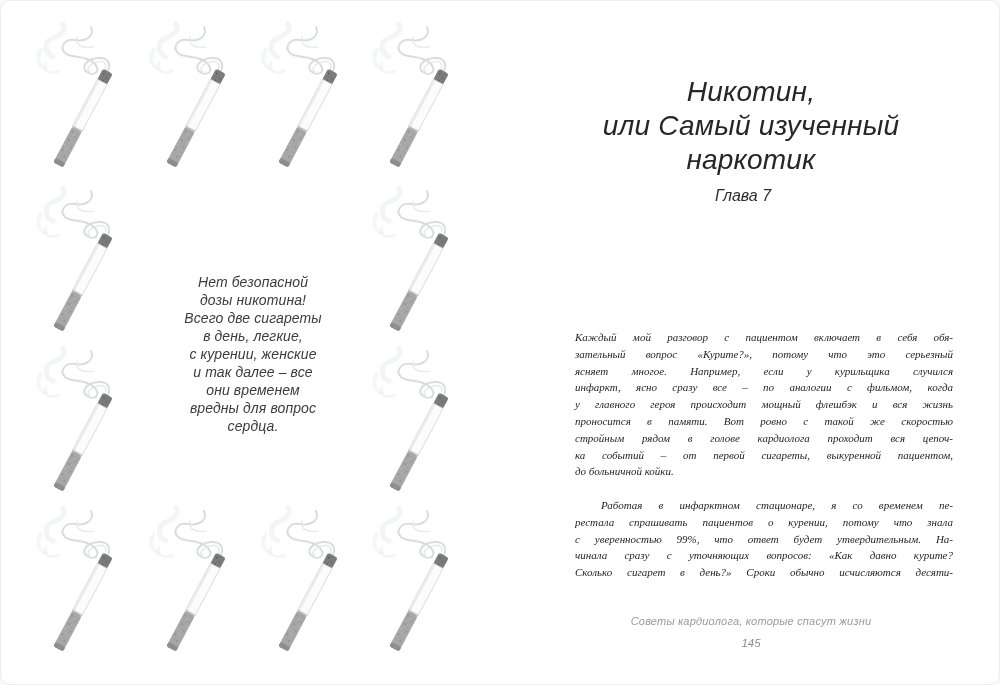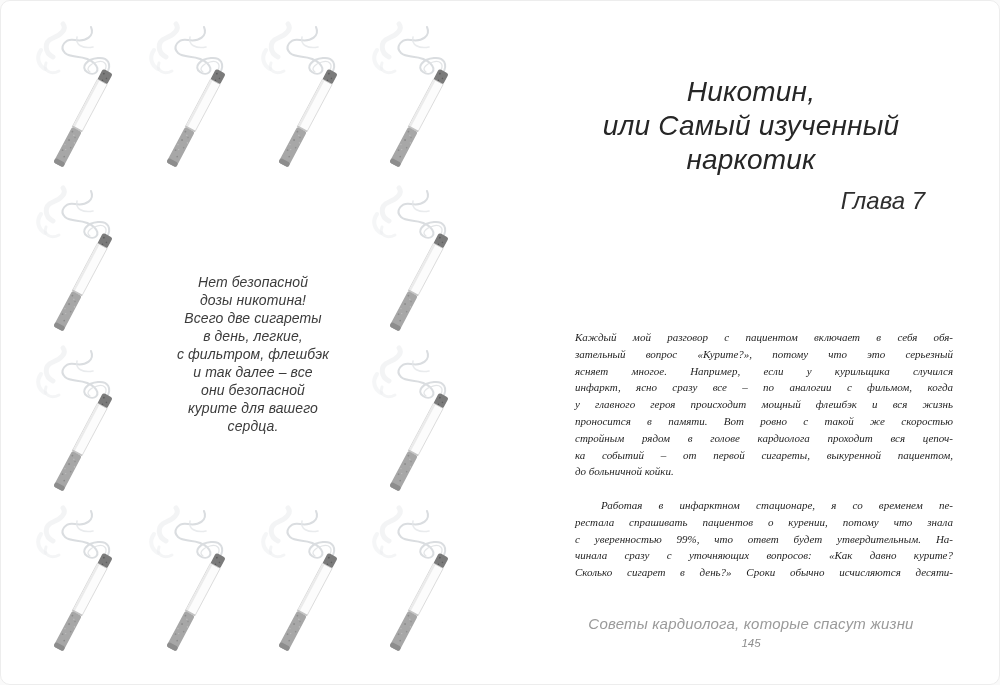--- a/index.html
+++ b/index.html
@@ -25,40 +25,40 @@
   }
   .callout-line { white-space:nowrap; }
 
   
   .chapter-title {
     position:absolute; left:60px; top:74px; width:380px;
     text-align:center; color:#262626;
     font-size:28px; line-height:34px; font-weight:500; letter-spacing:.2px;
   }
   .chapter-label {
-    position:absolute; left:44px; top:186px; width:380px;
-    text-align:right; color:#2e2e2e; font-size:24px; font-weight:400;
+    position:absolute; left:52px; top:186px; width:380px;
+    text-align:center; color:#2e2e2e; font-size:16px; font-weight:400;
   }
 
   
   .body-block {
     position:absolute; left:74px; width:378px;
     font-family:"Liberation Serif", serif;
     font-size:11px; line-height:16.8px; color:#1e1e1e;
   }
   .para-1 { top:328px; }
   .para-2 { top:496px; }
   .body-line { text-align:justify; text-align-last:justify; white-space:normal; }
   .para-1 .body-line:last-child { text-align-last:left; }
   .para-2 .body-line:first-child { text-indent:26px; }
 
   
   .footer-title {
     position:absolute; left:60px; top:614px; width:380px;
-    text-align:center; color:#9a9a9a; font-size:15px; letter-spacing:.2px;
+    text-align:center; color:#9a9a9a; font-size:11px; letter-spacing:.2px;
   }
   .page-number {
     position:absolute; left:60px; top:636px; width:380px;
     text-align:center; color:#8d8d8d; font-size:11.5px;
   }
 </style>
 </head>
 <body>
 
 <div class="spread">
@@ -162,24 +162,24 @@
         <svg class="cig-svg" viewBox="0 0 110 162">
           <use href="#cig-art"></use>
         </svg>
       </div>
 
     <div class="callout">
         <div class="callout-line">Нет безопасной</div>
         <div class="callout-line">дозы никотина!</div>
         <div class="callout-line">Всего две сигареты</div>
         <div class="callout-line">в день, легкие,</div>
-        <div class="callout-line">с фильтром, флешбэк</div>
+        <div class="callout-line">с курении, женские</div>
         <div class="callout-line">и так далее – все</div>
-        <div class="callout-line">они безопасной</div>
-        <div class="callout-line">курите для вашего</div>
+        <div class="callout-line">они временем</div>
+        <div class="callout-line">вредны для вопрос</div>
         <div class="callout-line">сердца.</div>
       </div>
   </div>
 
   <div class="page page-right">
     <div class="chapter-title">
         <div class="title-line">Никотин,</div>
         <div class="title-line">или Самый изученный</div>
         <div class="title-line">наркотик</div>
       </div>

